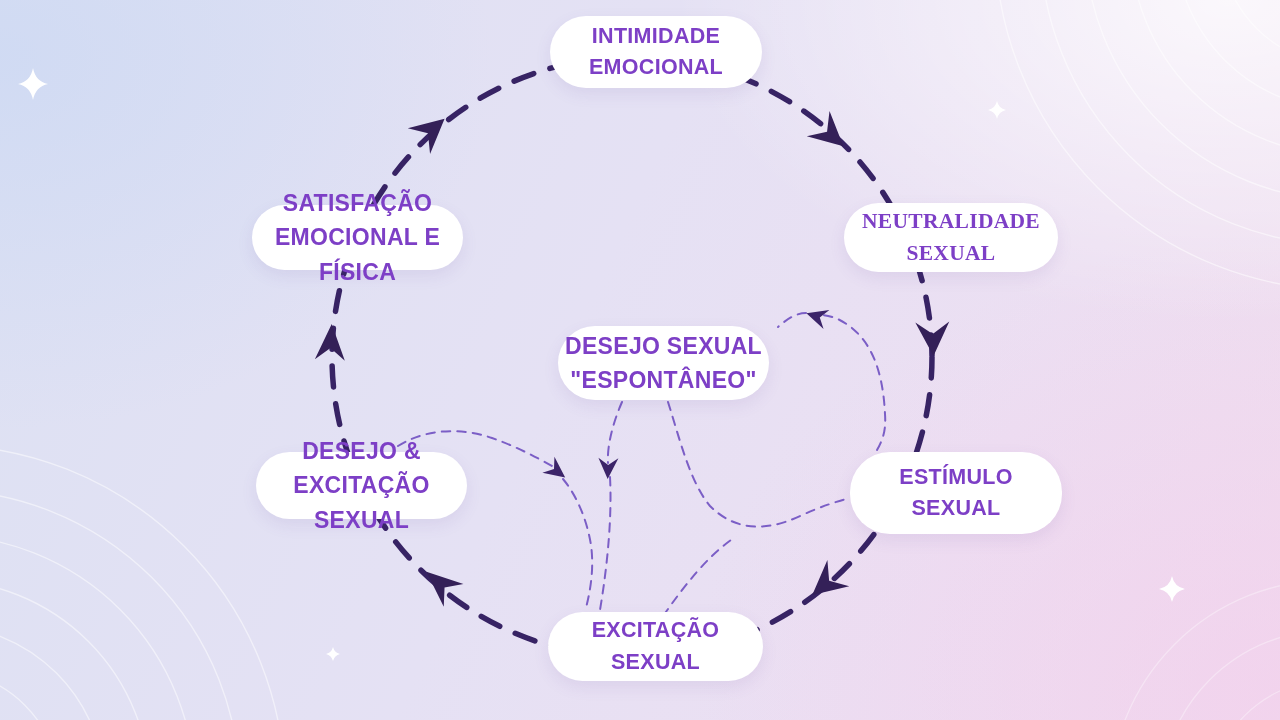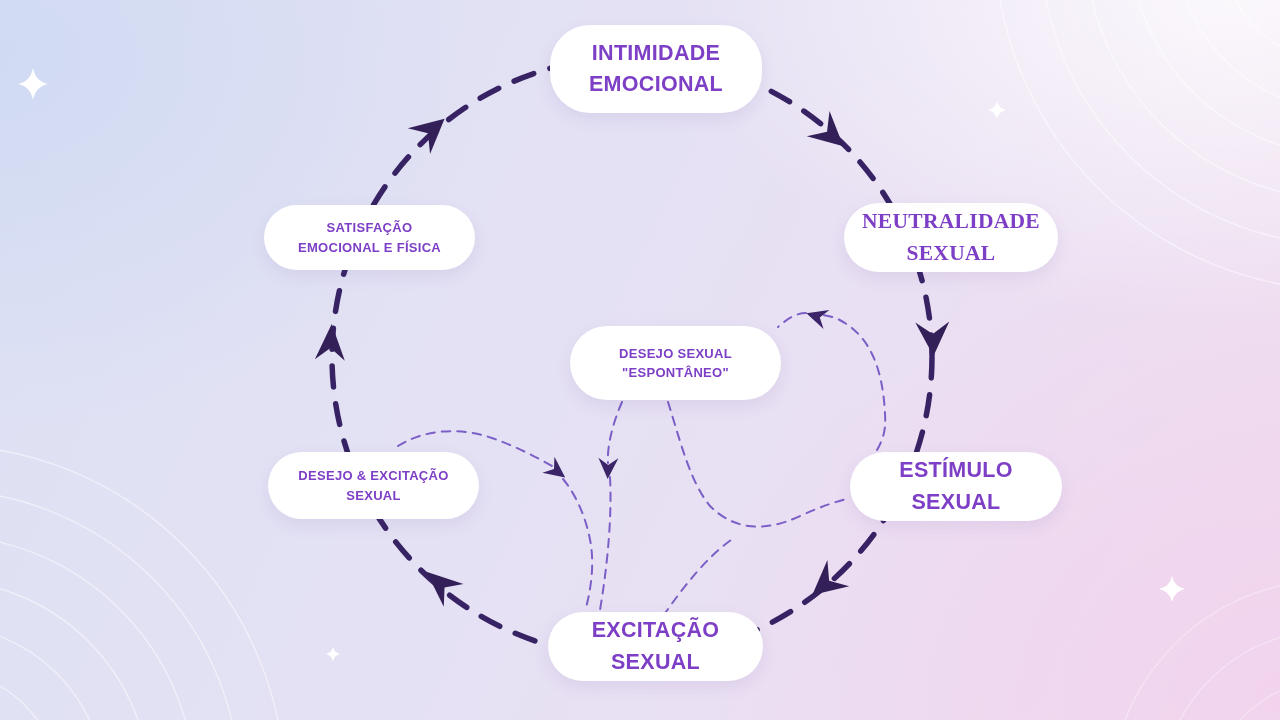--- a/index.html
+++ b/index.html
@@ -21,24 +21,24 @@
     border-radius:40px;
     display:flex;align-items:center;justify-content:center;
     text-align:center;
     white-space:pre-line;
     color:#7d3fc6;
     font-weight:700;
     letter-spacing:.3px;
     box-shadow:0 6px 16px rgba(104,76,163,.10);
   }
   .pill.big{font-size:21.5px;line-height:1.45;}
-  .pill.small{font-size:13px;line-height:1.5;margin-left:12px;}
-  #pill-intimidade {left:550px;top:25px; width:212px;height:88px;}
+  .pill.small{font-size:23px;line-height:1.5;}
+  #pill-intimidade {left:550px;top:16px; width:212px;height:72px;}
   #pill-neutralidade{left:844px;top:203px;width:214px;height:69px;font-family:Liberation Serif, serif;}
-  #pill-estimulo   {left:850px;top:452px;width:212px;height:69px;}
+  #pill-estimulo   {left:850px;top:452px;width:212px;height:82px;}
   #pill-excitacao  {left:548px;top:612px;width:215px;height:69px;}
   #pill-desejo-exc {left:256px;top:452px;width:211px;height:67px;}
   #pill-satisfacao {left:252px;top:205px;width:211px;height:65px;}
   #pill-espontaneo {left:558px;top:326px;width:211px;height:74px;}
   .watermark{
     position:absolute;right:16px;bottom:6px;
     font-size:27px;font-weight:400;letter-spacing:.5px;
     color:#8d34a8;
   }
 </style>

